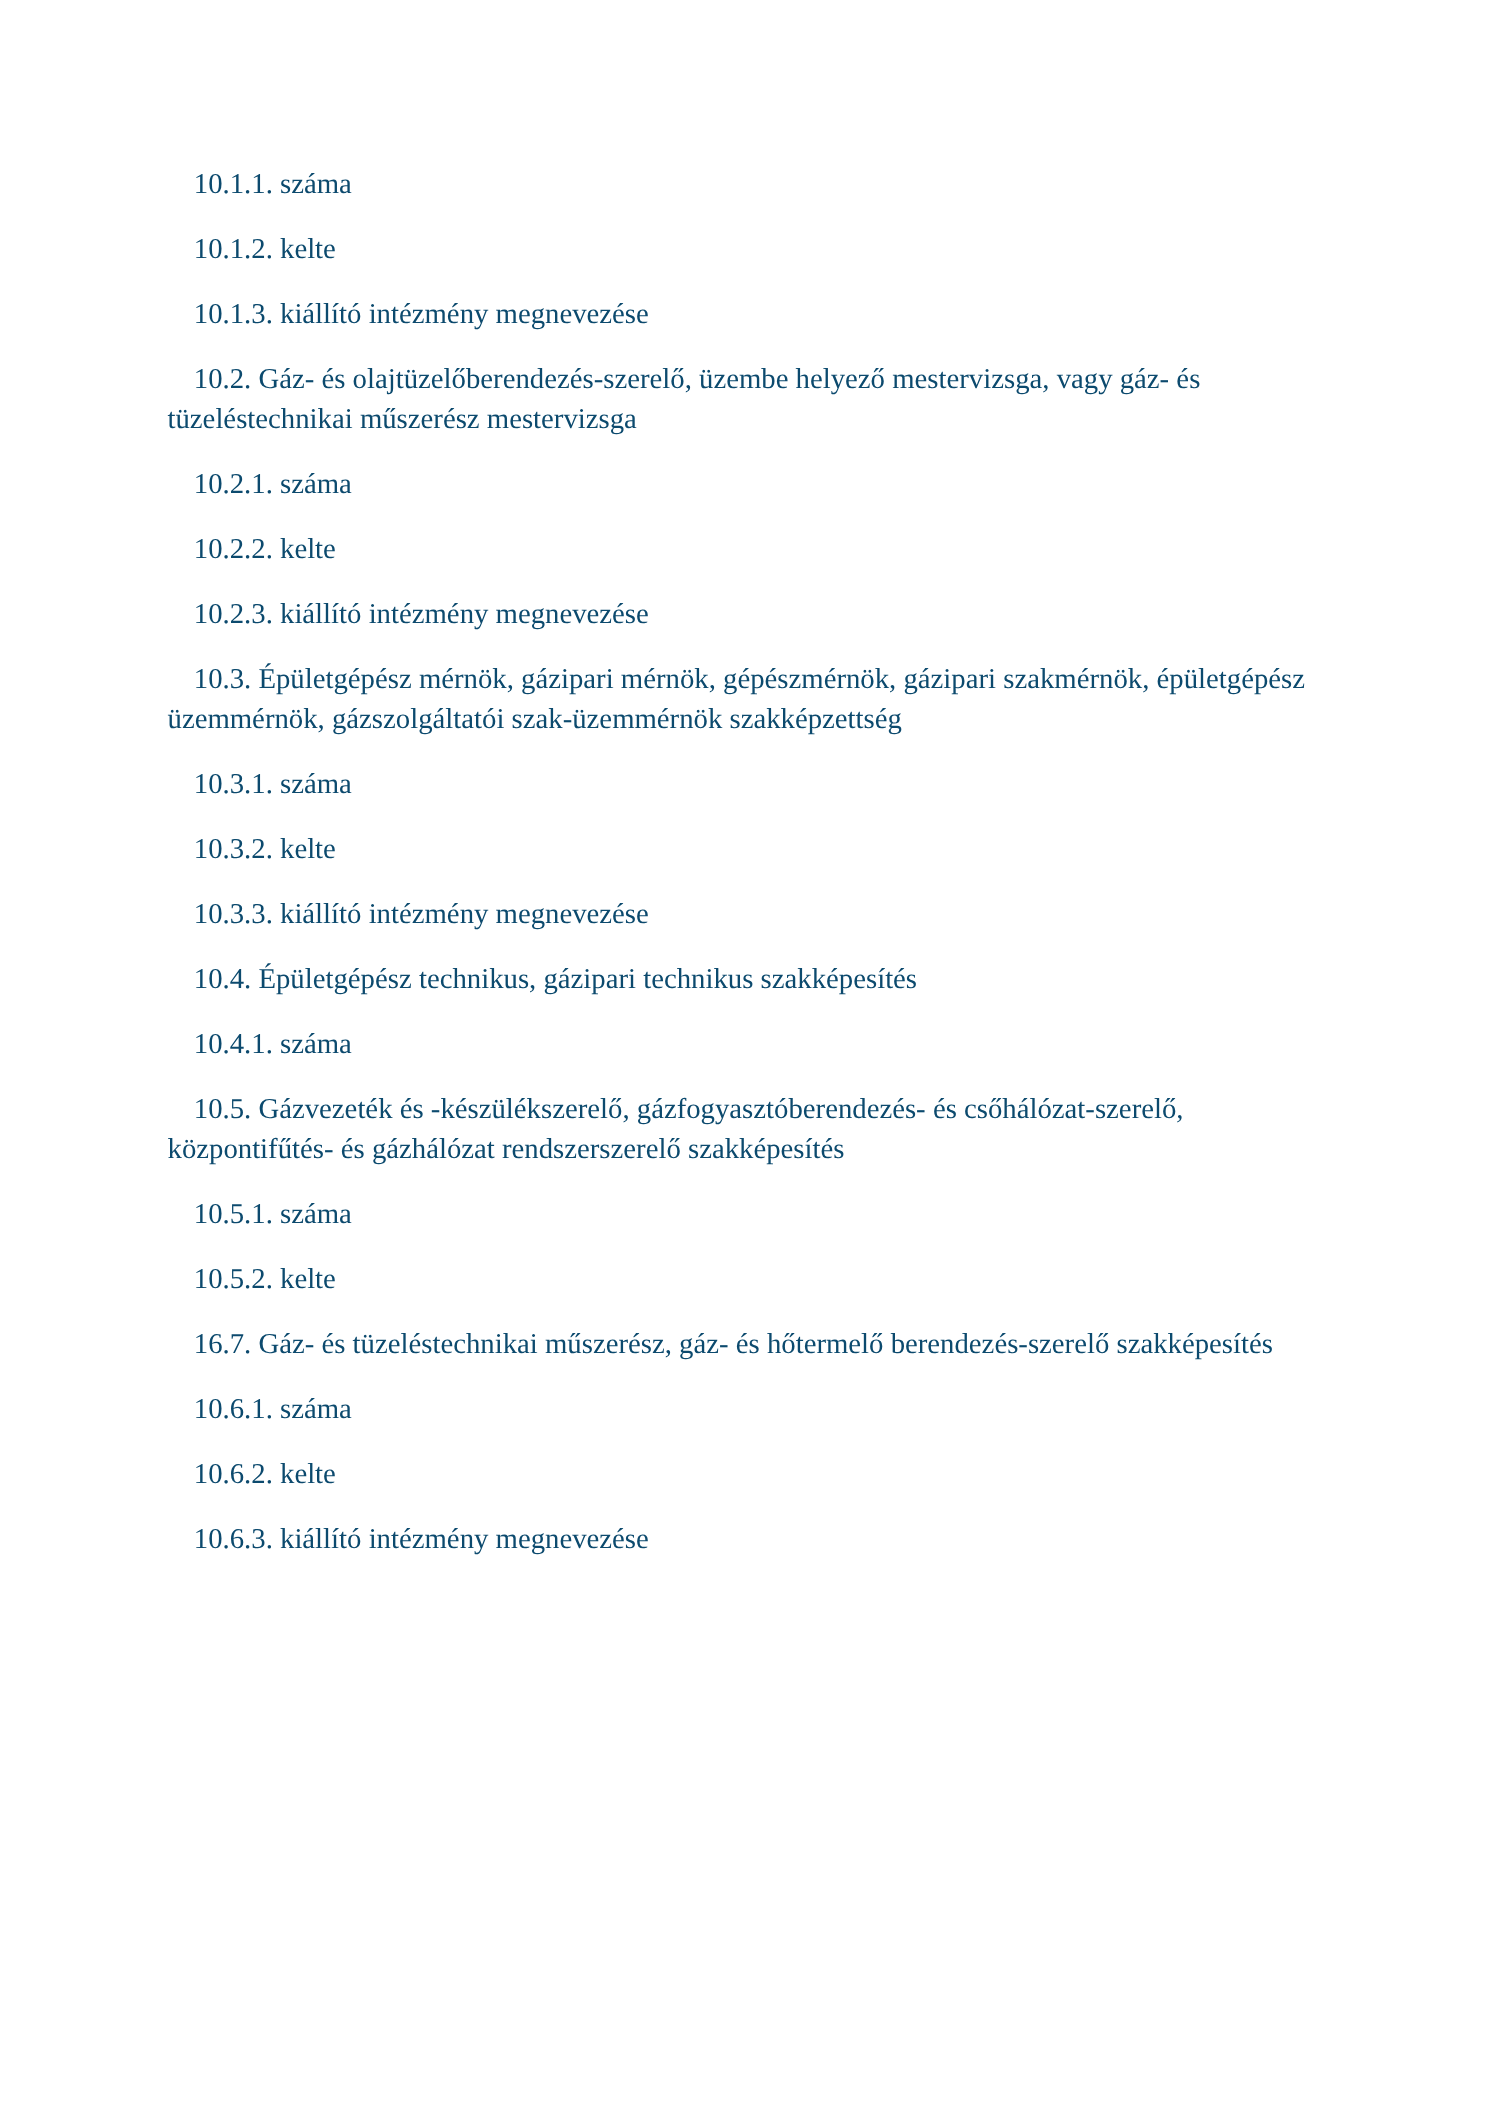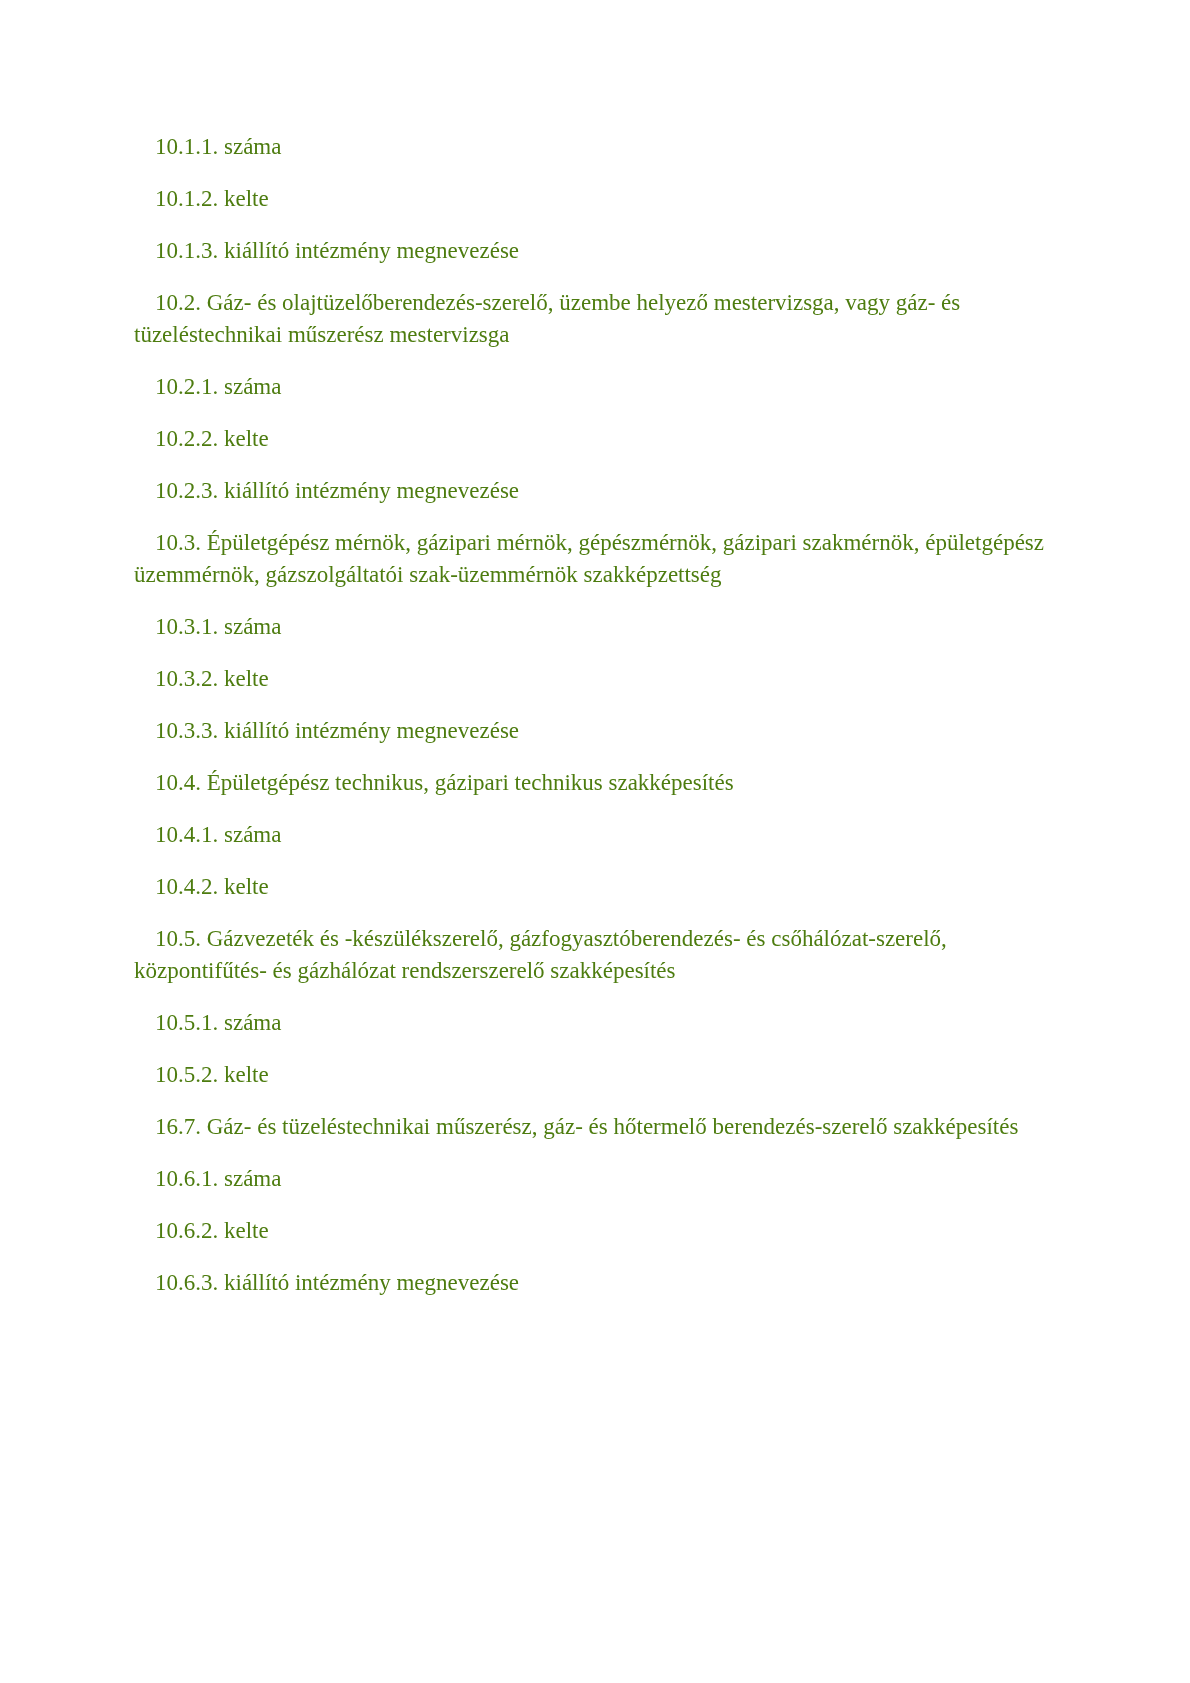--- a/index.html
+++ b/index.html
@@ -6,21 +6,21 @@
     margin: 0;
     padding: 0;
     background: #ffffff;
   }
   .page {
     position: relative;
     width: 1190px;
     height: 1683px;
     margin: 0 auto;
     background: #ffffff;
-    color: #4d7c0f;
+    color: #0c4a6e;
     font-family: "Liberation Serif", "DejaVu Serif", serif;
     font-size: 23px;
     line-height: 32px;
     box-sizing: border-box;
     padding: 131px 135px 0 134px;
     overflow: hidden;
   }
   .doc-body p {
     margin: 0 0 20px 0;
     text-indent: 21px;
@@ -39,21 +39,20 @@
     <p>10.2. Gáz- és olajtüzelőberendezés-szerelő, üzembe helyező mestervizsga, vagy gáz- és tüzeléstechnikai műszerész mestervizsga</p>
     <p>10.2.1. száma</p>
     <p>10.2.2. kelte</p>
     <p>10.2.3. kiállító intézmény megnevezése</p>
     <p>10.3. Épületgépész mérnök, gázipari mérnök, gépészmérnök, gázipari szakmérnök, épületgépész üzemmérnök, gázszolgáltatói szak-üzemmérnök szakképzettség</p>
     <p>10.3.1. száma</p>
     <p>10.3.2. kelte</p>
     <p>10.3.3. kiállító intézmény megnevezése</p>
     <p>10.4. Épületgépész technikus, gázipari technikus szakképesítés</p>
     <p>10.4.1. száma</p>
-    <p>10.4.2. kelte</p>
     <p>10.5. Gázvezeték és -készülékszerelő, gázfogyasztóberendezés- és csőhálózat-szerelő, központifűtés- és gázhálózat rendszerszerelő szakképesítés</p>
     <p>10.5.1. száma</p>
     <p>10.5.2. kelte</p>
     <p>16.7. Gáz- és tüzeléstechnikai műszerész, gáz- és hőtermelő berendezés-szerelő szakképesítés</p>
     <p>10.6.1. száma</p>
     <p>10.6.2. kelte</p>
     <p>10.6.3. kiállító intézmény megnevezése</p>
   </div>
 </div>
 

